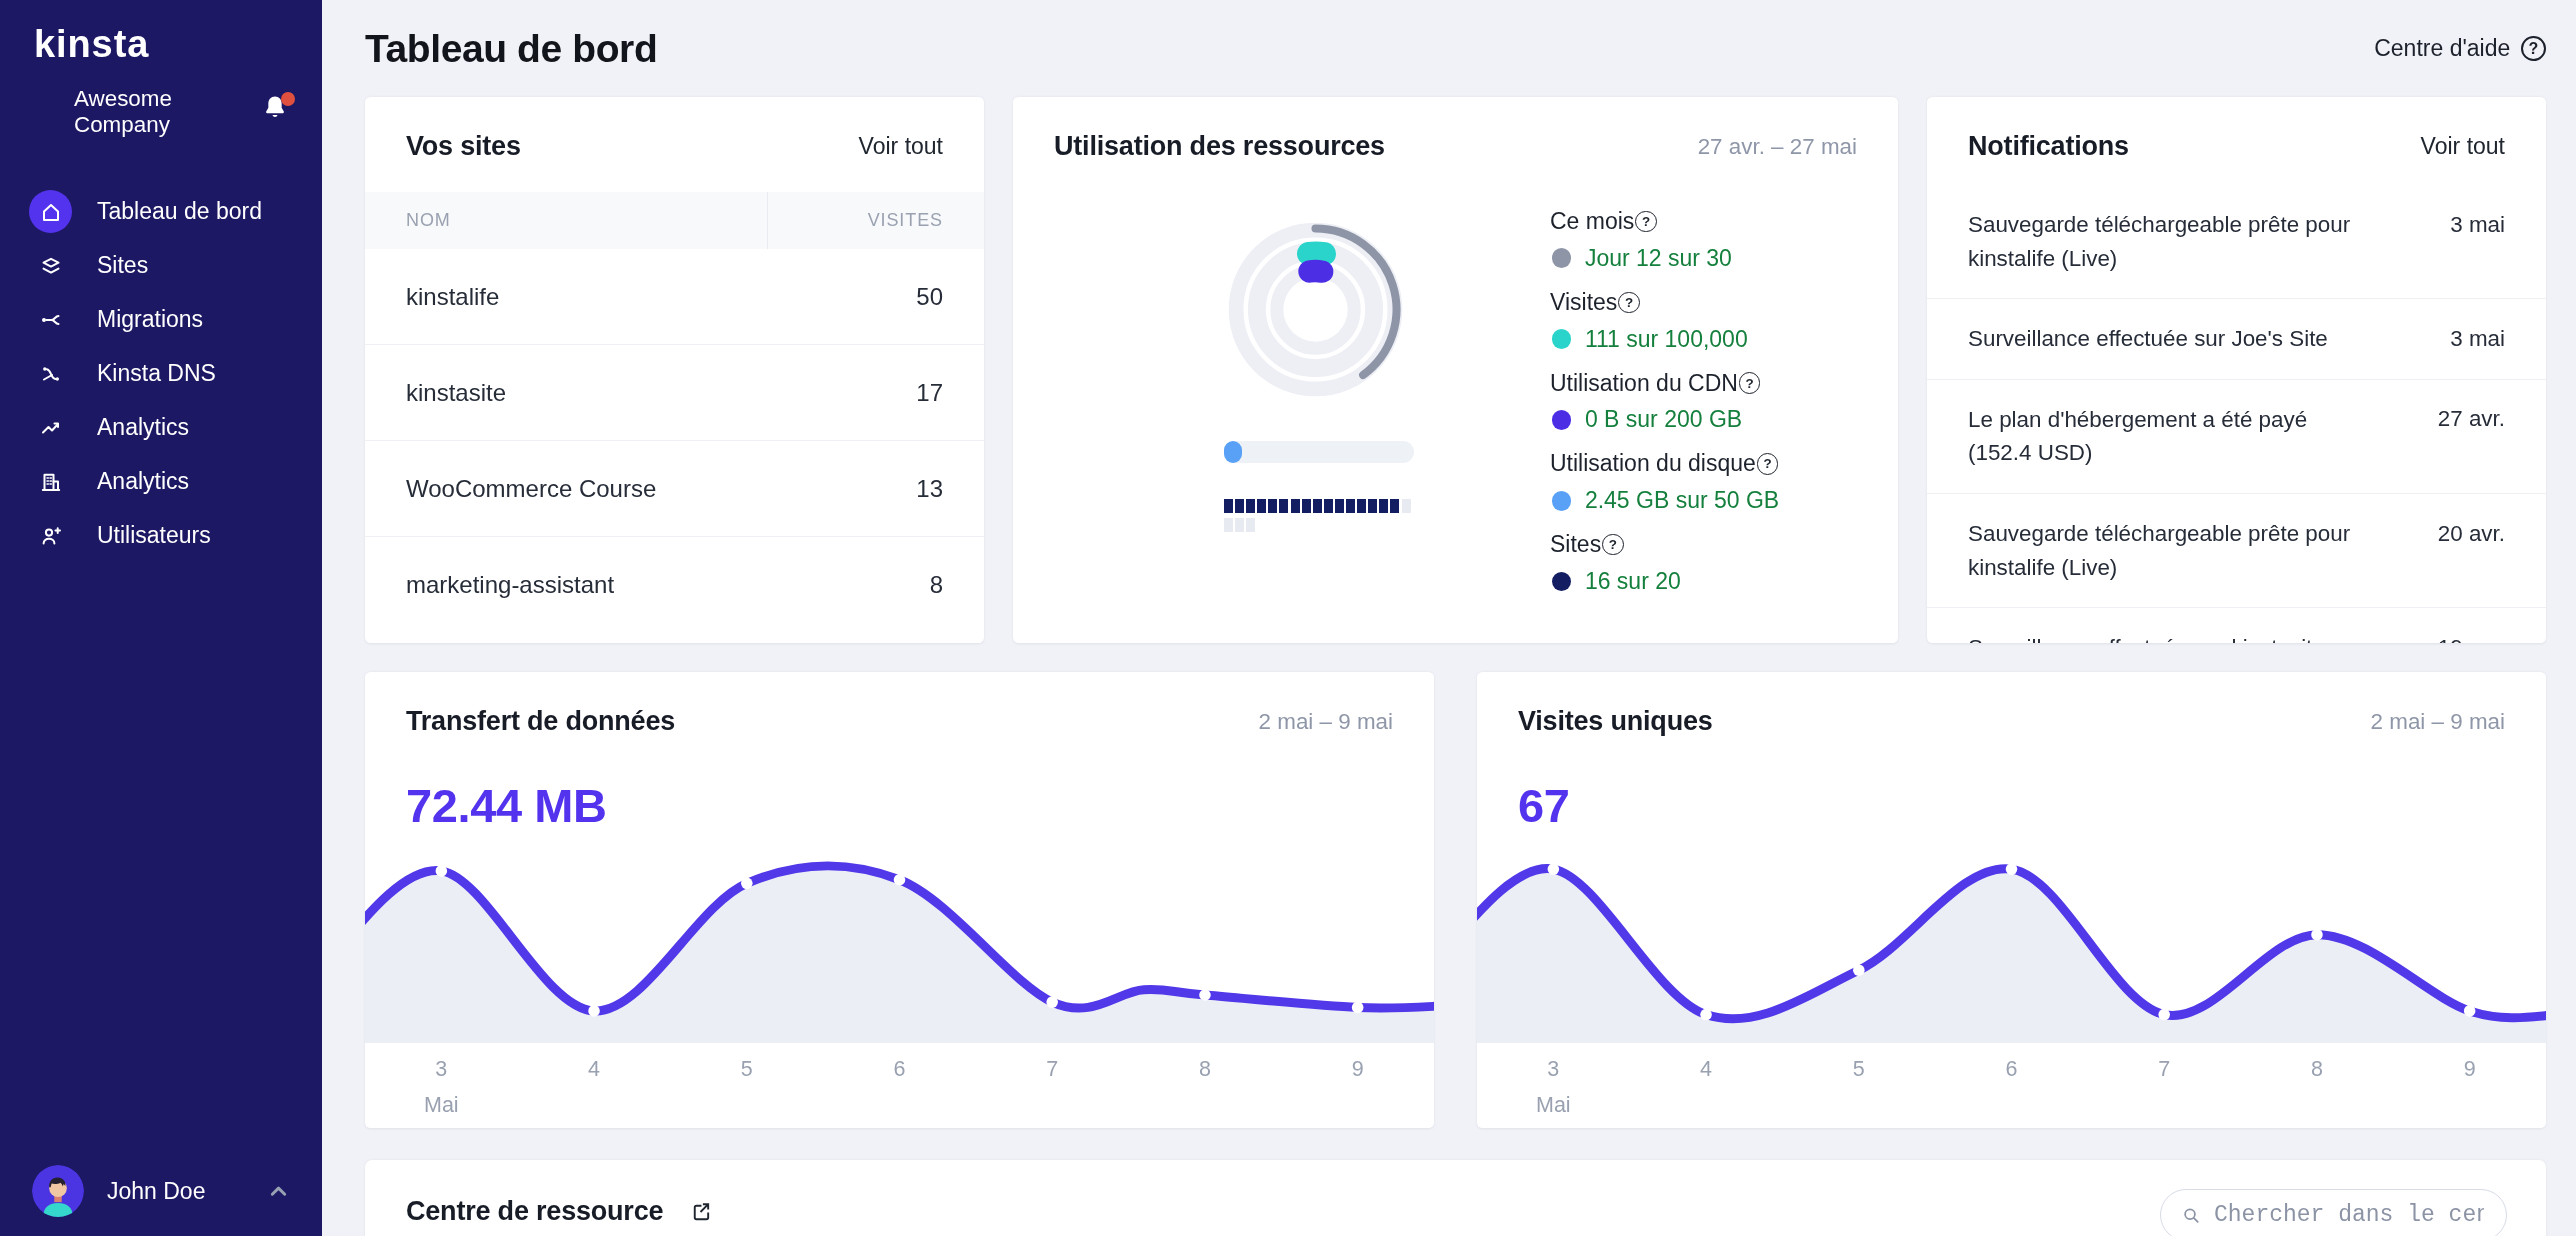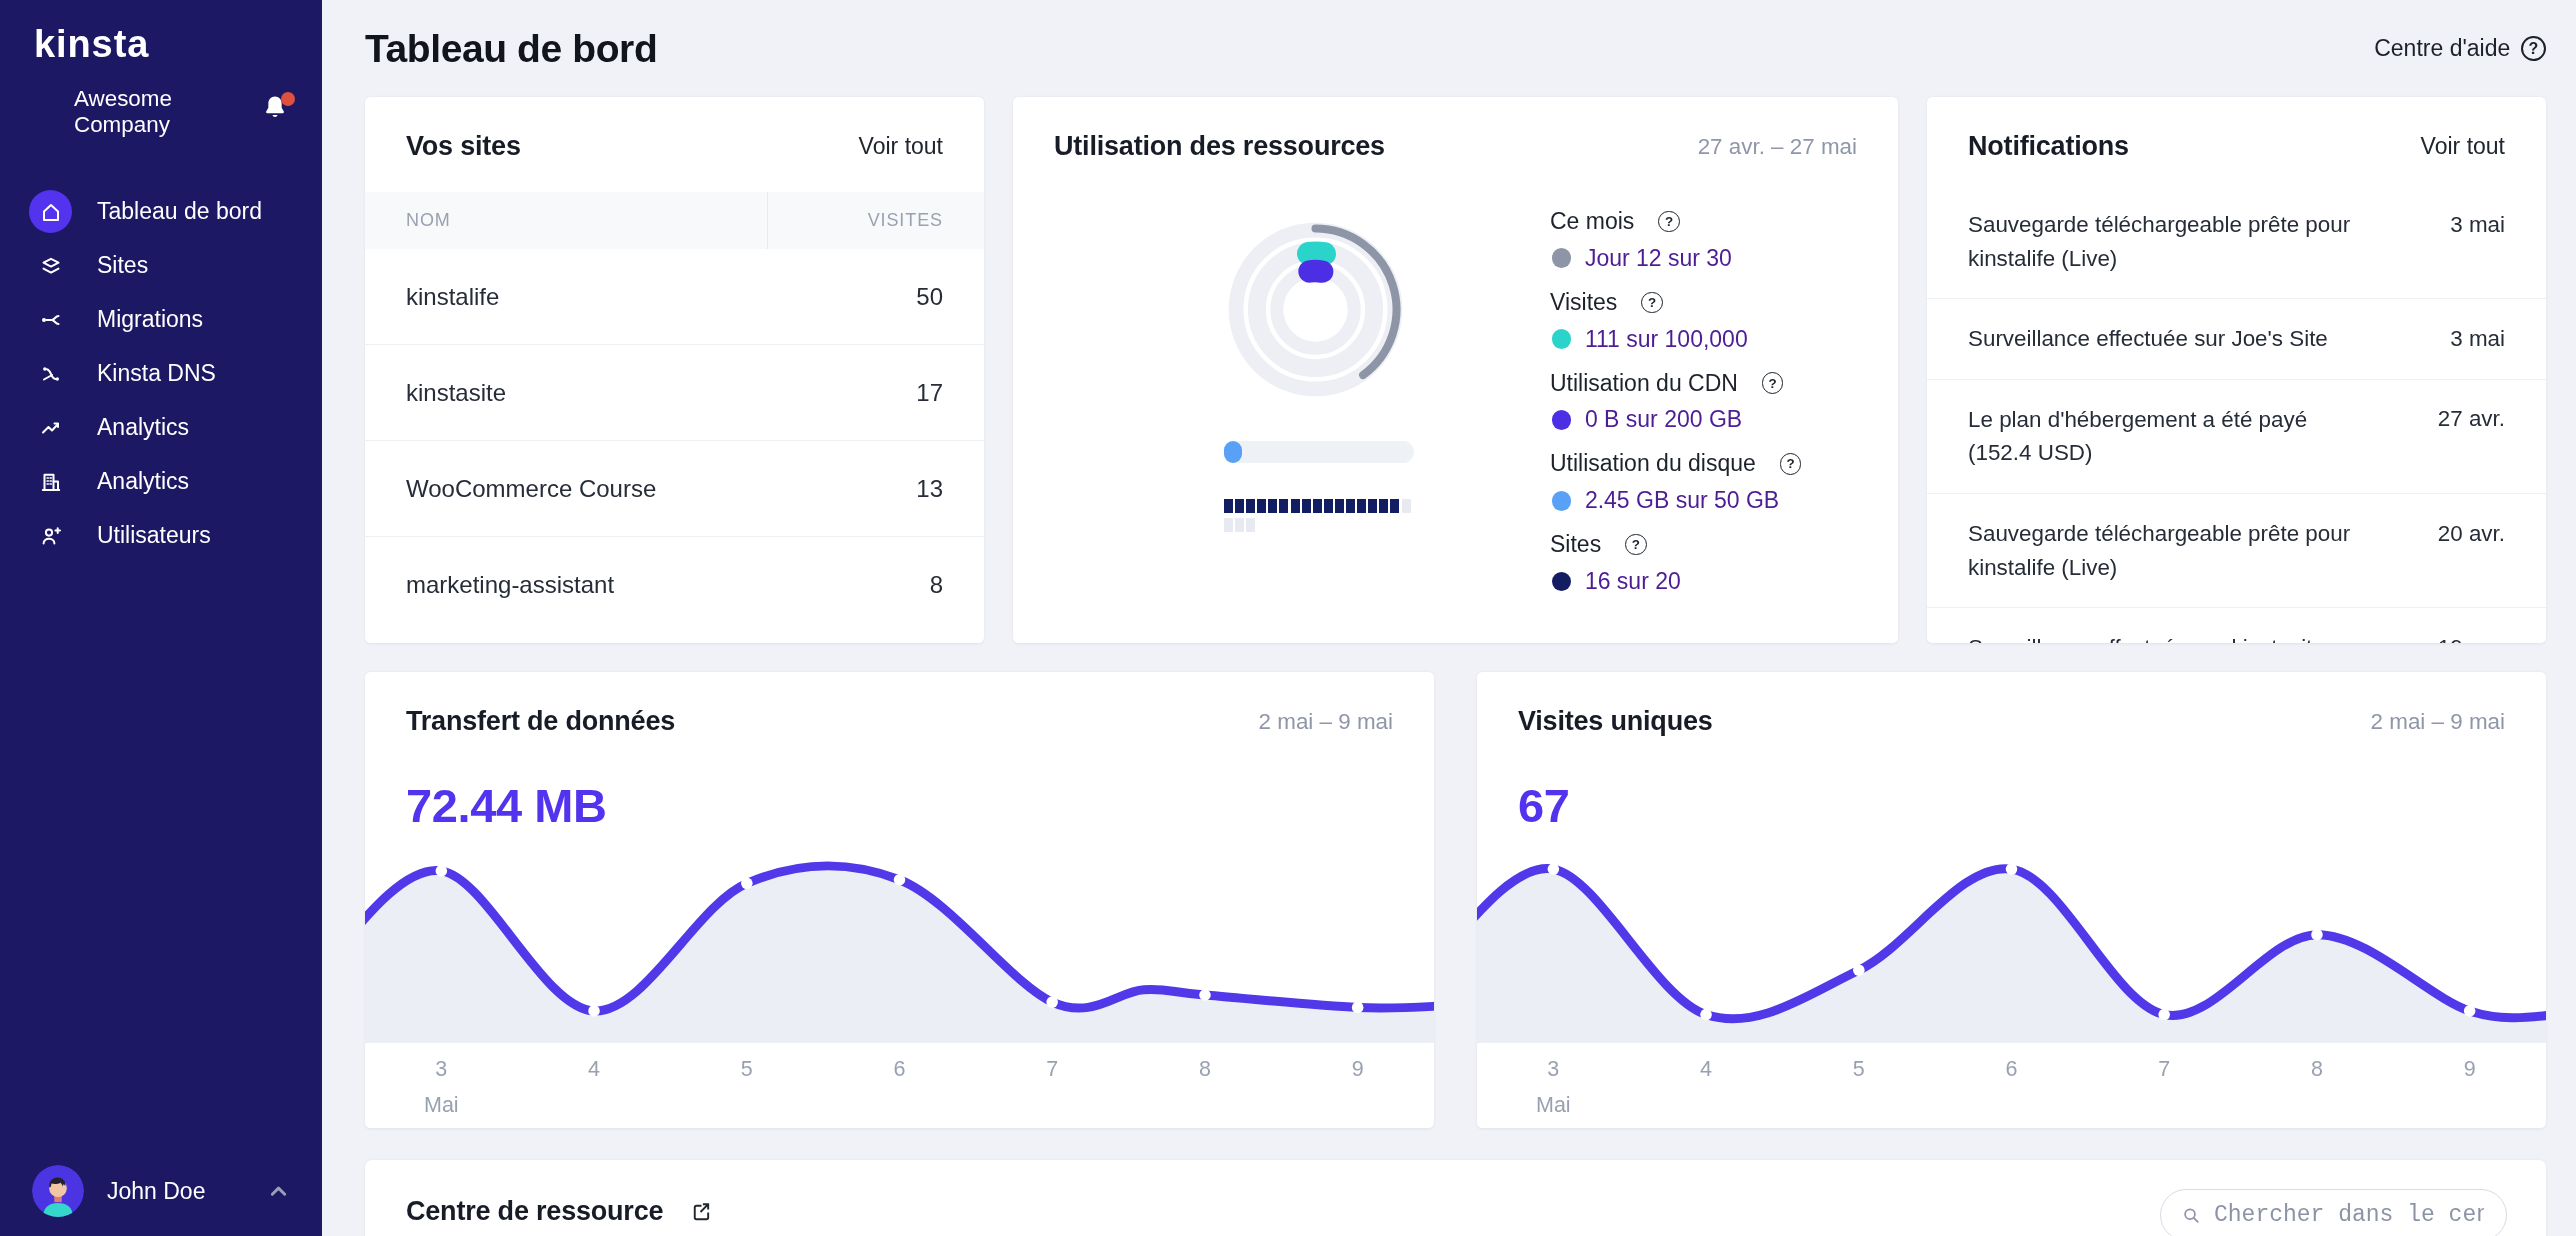--- a/index.html
+++ b/index.html
@@ -48,23 +48,23 @@
   .th{padding:18px 41px;}
   .th.r{text-align:right;border-left:1.8px solid #e7eaf0;}
   .site-row{display:flex;justify-content:space-between;align-items:center;padding:0 41px;height:96px;
             font-size:24px;color:#262c38;border-bottom:0.9px solid #eef0f4;cursor:pointer;}
   .site-row:last-child{border-bottom:none;}
 
   
   .donut{position:absolute;left:213px;top:123px;width:179px;height:179px;}
   .legend{position:absolute;left:537px;top:111px;right:32px;}
   .legend-block{margin-bottom:17px;}
-  .legend-label{display:flex;align-items:center;gap:24px;font-size:23px;font-weight:500;color:#1d222c;text-align:right;}
+  .legend-label{display:flex;align-items:center;gap:1px;font-size:23px;font-weight:500;color:#1d222c;text-align:right;}
   .qmark.sm{width:21.5px;height:21.5px;border-width:1.8px;font-size:13.4px;color:#20262f;cursor:pointer;}
-  .legend-value{display:flex;align-items:center;gap:13.4px;font-size:23px;color:#4c1d95;margin:9.8px 0 0 1.8px;}
+  .legend-value{display:flex;align-items:center;gap:13.4px;font-size:23px;color:#15803d;margin:9.8px 0 0 1.8px;}
   .dot{width:19.7px;height:19.7px;border-radius:50%;flex:0 0 19.7px;}
   .disk-bar{position:absolute;left:211px;top:344px;width:190px;height:22.4px;border-radius:11.6px;background:#eef1f6;}
   .disk-fill{height:22.4px;border-radius:11.6px;background:#58a1f6;}
   .dashes{position:absolute;left:211px;top:402px;width:193px;display:flex;flex-wrap:wrap;gap:4.5px 2.1px;}
   .dash{width:9px;height:14.3px;background:#131d61;}
   .dash.empty{background:#e7eaf1;}
 
   
   .big-number{font-size:47px;font-weight:800;color:#5333ed;margin:41px 0 0 41px;letter-spacing:-0.4px;}
   .chart-wrap{position:absolute;left:0;right:0;bottom:85px;height:197px;}

